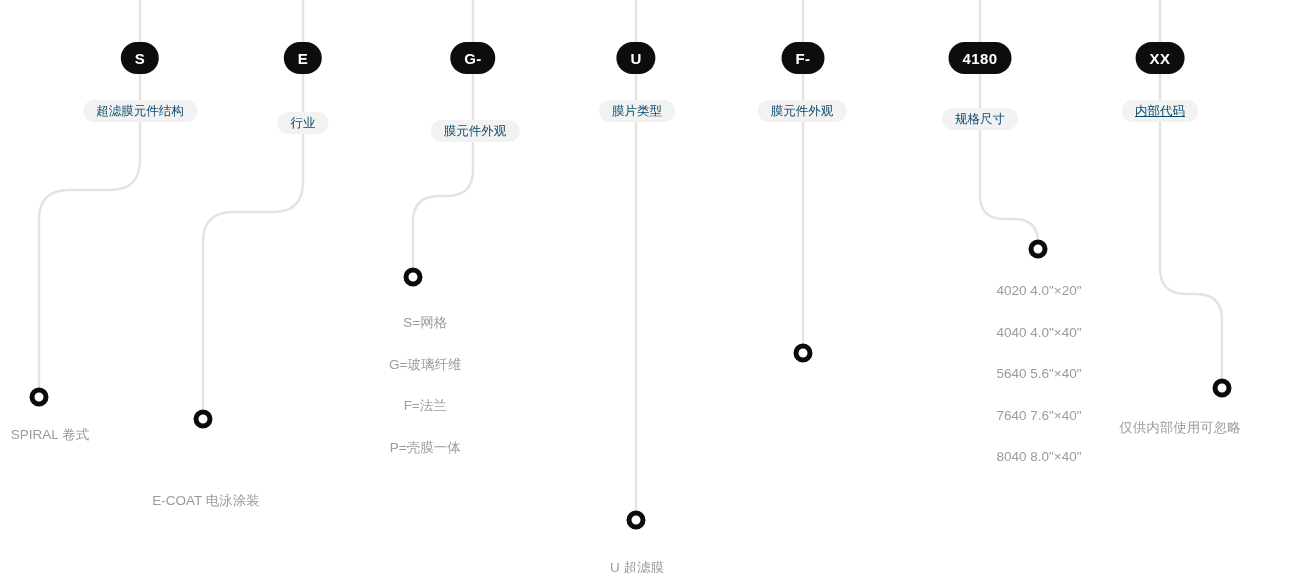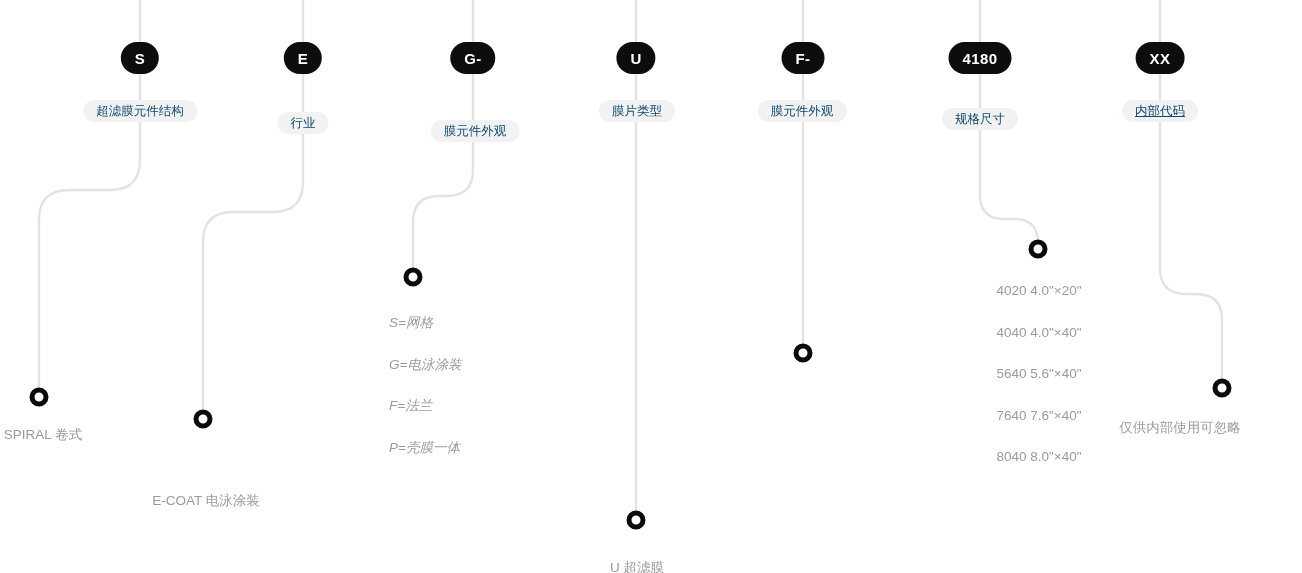--- a/index.html
+++ b/index.html
@@ -104,21 +104,21 @@
     font-size: 13.5px;
     line-height: 1;
     color: #9b9b9b;
     margin-bottom: 28px;
     white-space: nowrap;
   }
   .value-list .value-item:last-child { margin-bottom: 0; }
 
   
   .value-list.align-center { transform: translateX(-50%); text-align: center; }
-  .value-list.align-left   { text-align: left; font-style: italic; }
+  .value-list.align-left   { text-align: center; }
 </style>
 </head>
 <body>
 
 <div id="stage">
 
   <svg id="connectors" viewBox="0 0 1302 573" width="1302" height="573" preserveAspectRatio="none">
 
     <path d="M140,0 L140,160 Q140,190 110,190 L69,190 Q39,190 39,220 L39,388"></path>
 
@@ -131,37 +131,37 @@
     <path d="M803,0 L803,344"></path>
 
     <path d="M980,0 L980,195 Q980,219 1004,219 L1014,219 Q1038,219 1038,243 L1038,240"></path>
 
     <path d="M1160,0 L1160,268 Q1160,294 1186,294 L1196,294 Q1222,294 1222,320 L1222,379"></path>
   </svg>
 
   <div class="code-pill" style="left:140px; top:42px;">S</div>
   <div class="cat-chip" style="left:140px; top:100px;">超滤膜元件结构</div>
   <div class="endpoint-dot" style="left:39px; top:397px;"></div>
-  <div class="value-list align-center" style="left:43px; top:428px;">
+  <div class="value-list align-center" style="left:50px; top:428px;">
     <div class="value-item">SPIRAL 卷式</div>
   </div>
 
   <div class="code-pill" style="left:303px; top:42px;">E</div>
   <div class="cat-chip" style="left:303px; top:112px;font-family:Liberation Serif, serif;">行业</div>
   <div class="endpoint-dot" style="left:203px; top:419px;"></div>
   <div class="value-list align-center" style="left:206px; top:446px;margin-top:48px;">
     <div class="value-item">E-COAT 电泳涂装</div>
   </div>
 
   <div class="code-pill" style="left:473px; top:42px;">G-</div>
   <div class="cat-chip" style="left:475px; top:112px;margin-top:8px;">膜元件外观</div>
   <div class="endpoint-dot" style="left:413px; top:277px;"></div>
   <div class="value-list align-left" style="left:389px; top:316px;">
     <div class="value-item">S=网格</div>
-    <div class="value-item">G=电泳涂装</div>
+    <div class="value-item">G=玻璃纤维</div>
     <div class="value-item">F=法兰</div>
     <div class="value-item">P=壳膜一体</div>
   </div>
 
   <div class="code-pill" style="left:636px; top:42px;">U</div>
   <div class="cat-chip" style="left:637px; top:100px;">膜片类型</div>
   <div class="endpoint-dot" style="left:636px; top:520px;"></div>
   <div class="value-list align-center" style="left:637px; top:553px;margin-top:8px;">
     <div class="value-item">U 超滤膜</div>
   </div>

